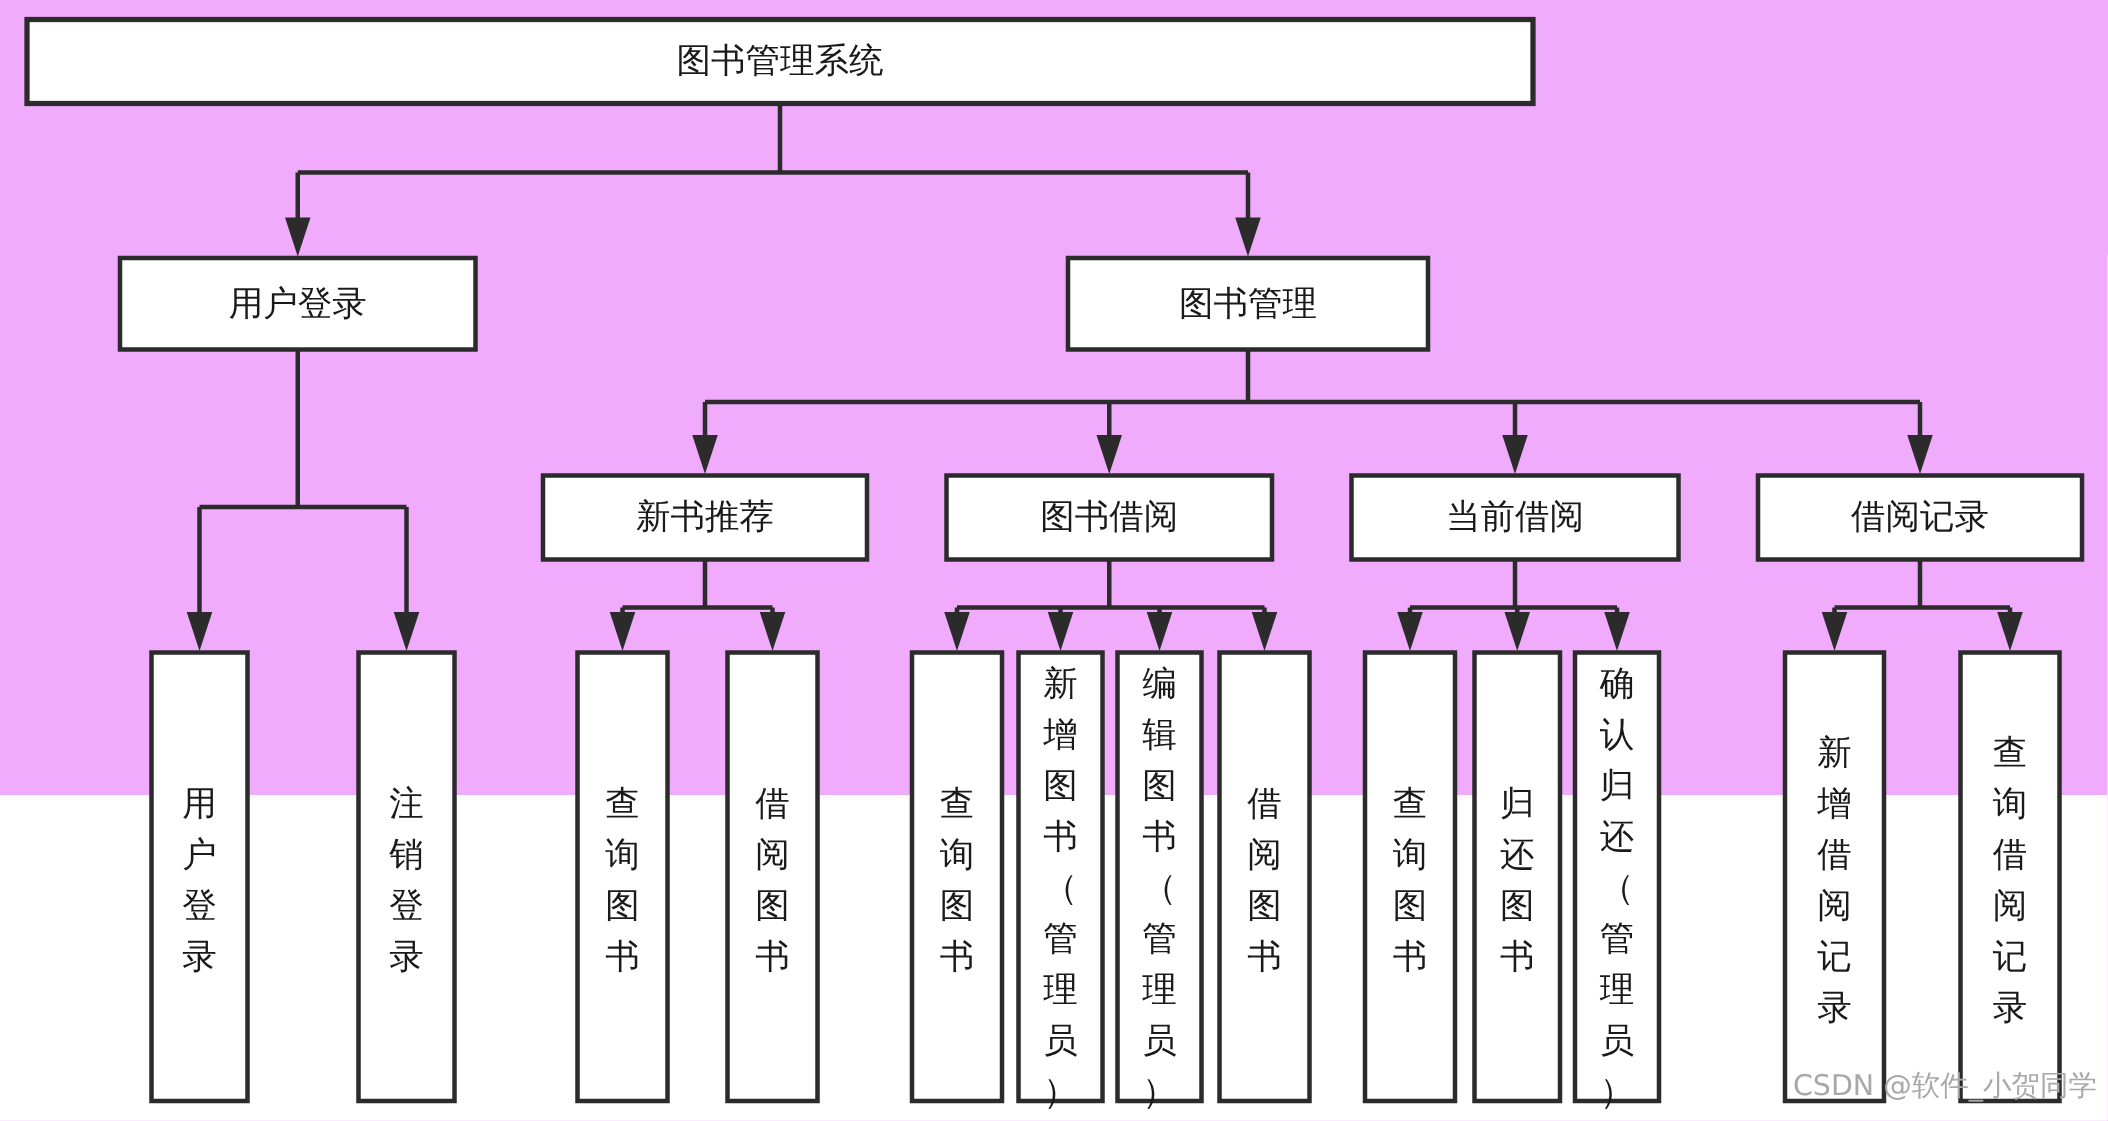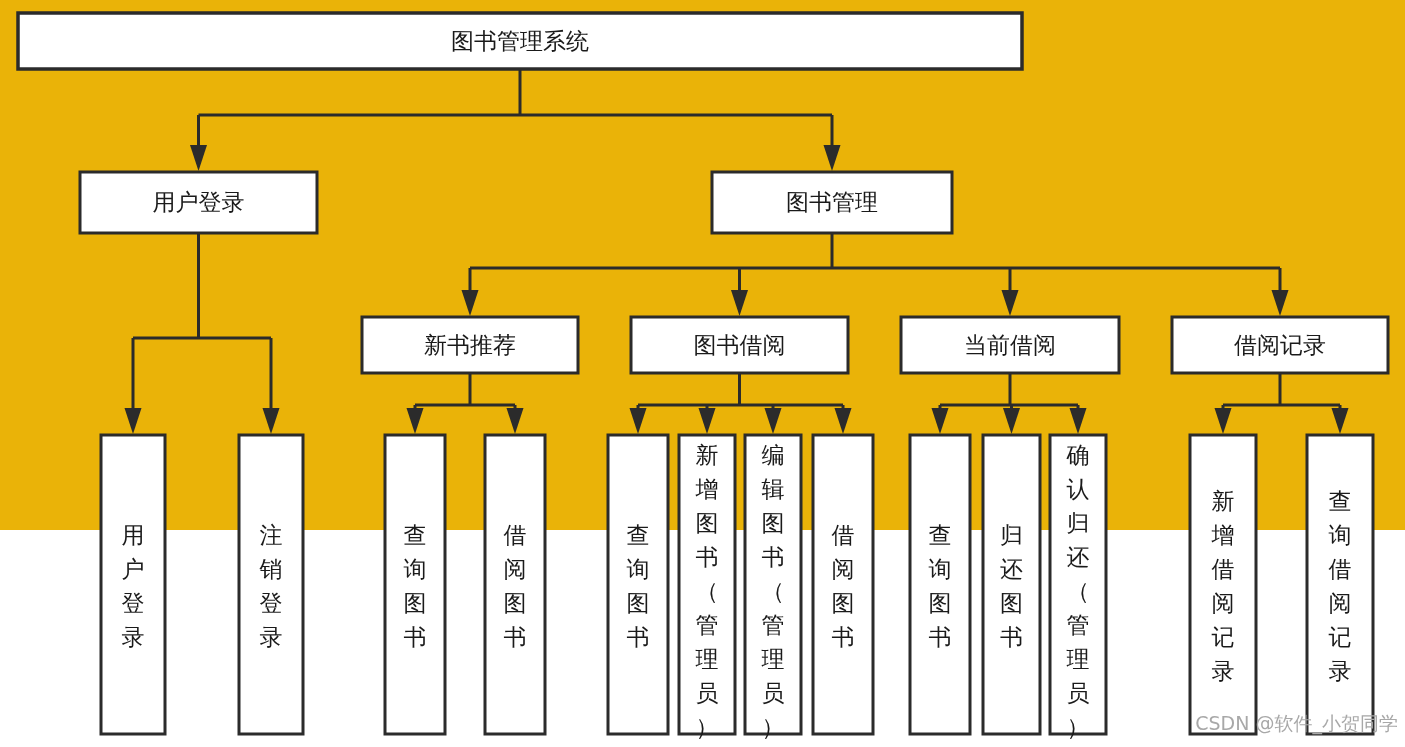--- a/index.html
+++ b/index.html
@@ -11,21 +11,21 @@
   body {
     width: 1405px;
     height: 747px;
     overflow: hidden;
     font-family: "DejaVu Sans", "Liberation Sans", sans-serif;
   }
   #diagram-root {
     position: relative;
     width: 1405px;
     height: 530px;
-    background: #eab308;
+    background: #f0abfc;
   }
   svg.diagram-canvas {
     position: absolute;
     top: 0;
     left: 0;
     width: 1405px;
     height: 747px;
     display: block;
   }
   .node-box {

